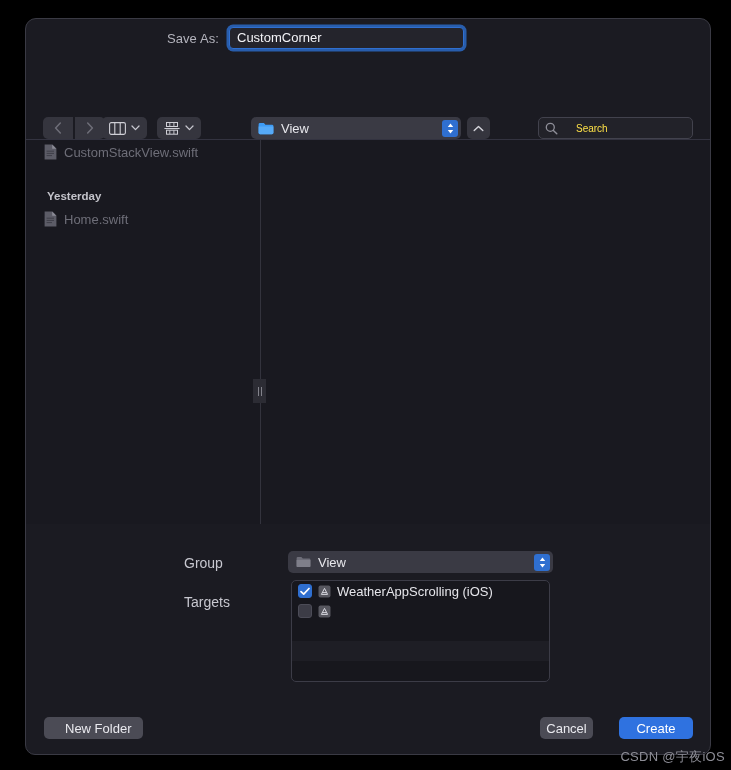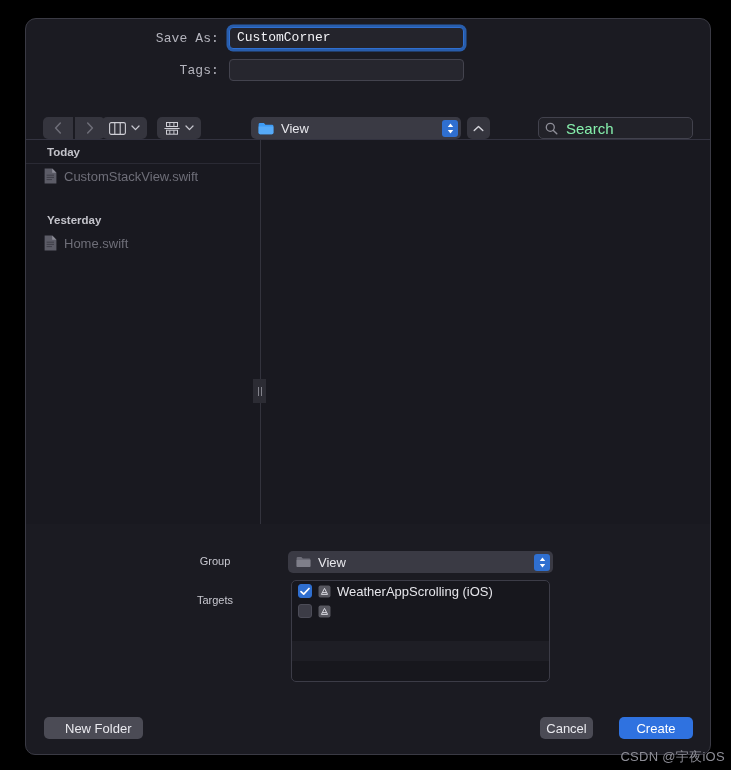--- a/index.html
+++ b/index.html
@@ -38,21 +38,20 @@
   .topform {
     position: absolute;
     left: 0; top: 0;
     width: 100%;
     height: 120px;
   }
   .form-row {
     position: absolute;
     display: flex;
     align-items: center;
-    font-family: Liberation Mono, monospace;
   }
   .form-label {
     color: #b4b4bd;
     font-size: 13px;
     text-align: right;
     width: 80px;
     margin-right: 10px;
     letter-spacing: 0.1px;
   }
   .text-field {
@@ -167,23 +166,23 @@
     height: 22px;
     box-sizing: border-box;
     background: #222229;
     border: 1px solid #42424d;
     border-radius: 5px;
     display: flex;
     align-items: center;
     padding: 0 6px;
   }
   .search-ph {
-    color: #86efac;
-    font-size: 15px;
-    margin-left: 8px;
+    color: #fde047;
+    font-size: 10px;
+    margin-left: 18px;
   }
 
   
   .browser {
     position: absolute;
     left: 0;
     top: 120px;
     width: 100%;
     height: 384px;
     background: #191920;
@@ -250,22 +249,22 @@
     position: absolute;
     left: 0;
     top: 505px;
     width: 100%;
     height: 180px;
     background: #1b1b22;
   }
   .opt-label {
     position: absolute;
     color: #c8c8d0;
-    font-size: 11px;
-    text-align: center;
+    font-size: 14px;
+    text-align: left;
     width: 62px;
   }
   .group-popup {
     position: absolute;
     left: 262px;
     top: 27px;
     width: 265px;
     height: 22px;
     box-sizing: border-box;
     background: #3a3a44;
@@ -360,24 +359,20 @@
 
   <div class="dialog">
 
     <div class="topform">
 
       <div class="form-row" style="left:113px; top:8px;">
         <div class="form-label">Save As:</div>
         <div class="text-field focused">CustomCorner</div>
       </div>
 
-      <div class="form-row" style="left:113px; top:40px;">
-        <div class="form-label">Tags:</div>
-        <div class="text-field" placeholder=""></div>
-      </div>
 
     </div>
 
     <div class="toolbar">
 
       <div class="seg-group">
         <div class="seg left">
           <svg class="icon" width="8" height="12" viewBox="0 0 8 12">
             <path d="M6.3 1 L1.6 6 L6.3 11" fill="none" stroke="#6e6e78" stroke-width="1.5" stroke-linecap="round" stroke-linejoin="round"></path>
           </svg>
@@ -442,21 +437,20 @@
         </svg>
         <span class="search-ph">Search</span>
       </div>
 
     </div>
 
     <div class="browser">
 
       <div class="col-sidebar">
 
-        <div class="group-head">Today</div>
 
         <div class="file-row">
           <svg class="icon" width="13" height="16" viewBox="0 0 13 16">
             <path d="M0.6 0.6 H8.2 L12.4 4.8 V15.4 H0.6 Z" fill="#5c5c67"></path>
             <path d="M8.2 0.6 L12.4 4.8 H8.2 Z" fill="#8b8b96"></path>
             <line x1="2.6" y1="7.2" x2="10" y2="7.2" stroke="#3b3b45" stroke-width="0.9"></line>
             <line x1="2.6" y1="9.4" x2="10" y2="9.4" stroke="#3b3b45" stroke-width="0.9"></line>
             <line x1="2.6" y1="11.6" x2="8" y2="11.6" stroke="#3b3b45" stroke-width="0.9"></line>
           </svg>
           <span class="file-name">CustomStackView.swift</span>

